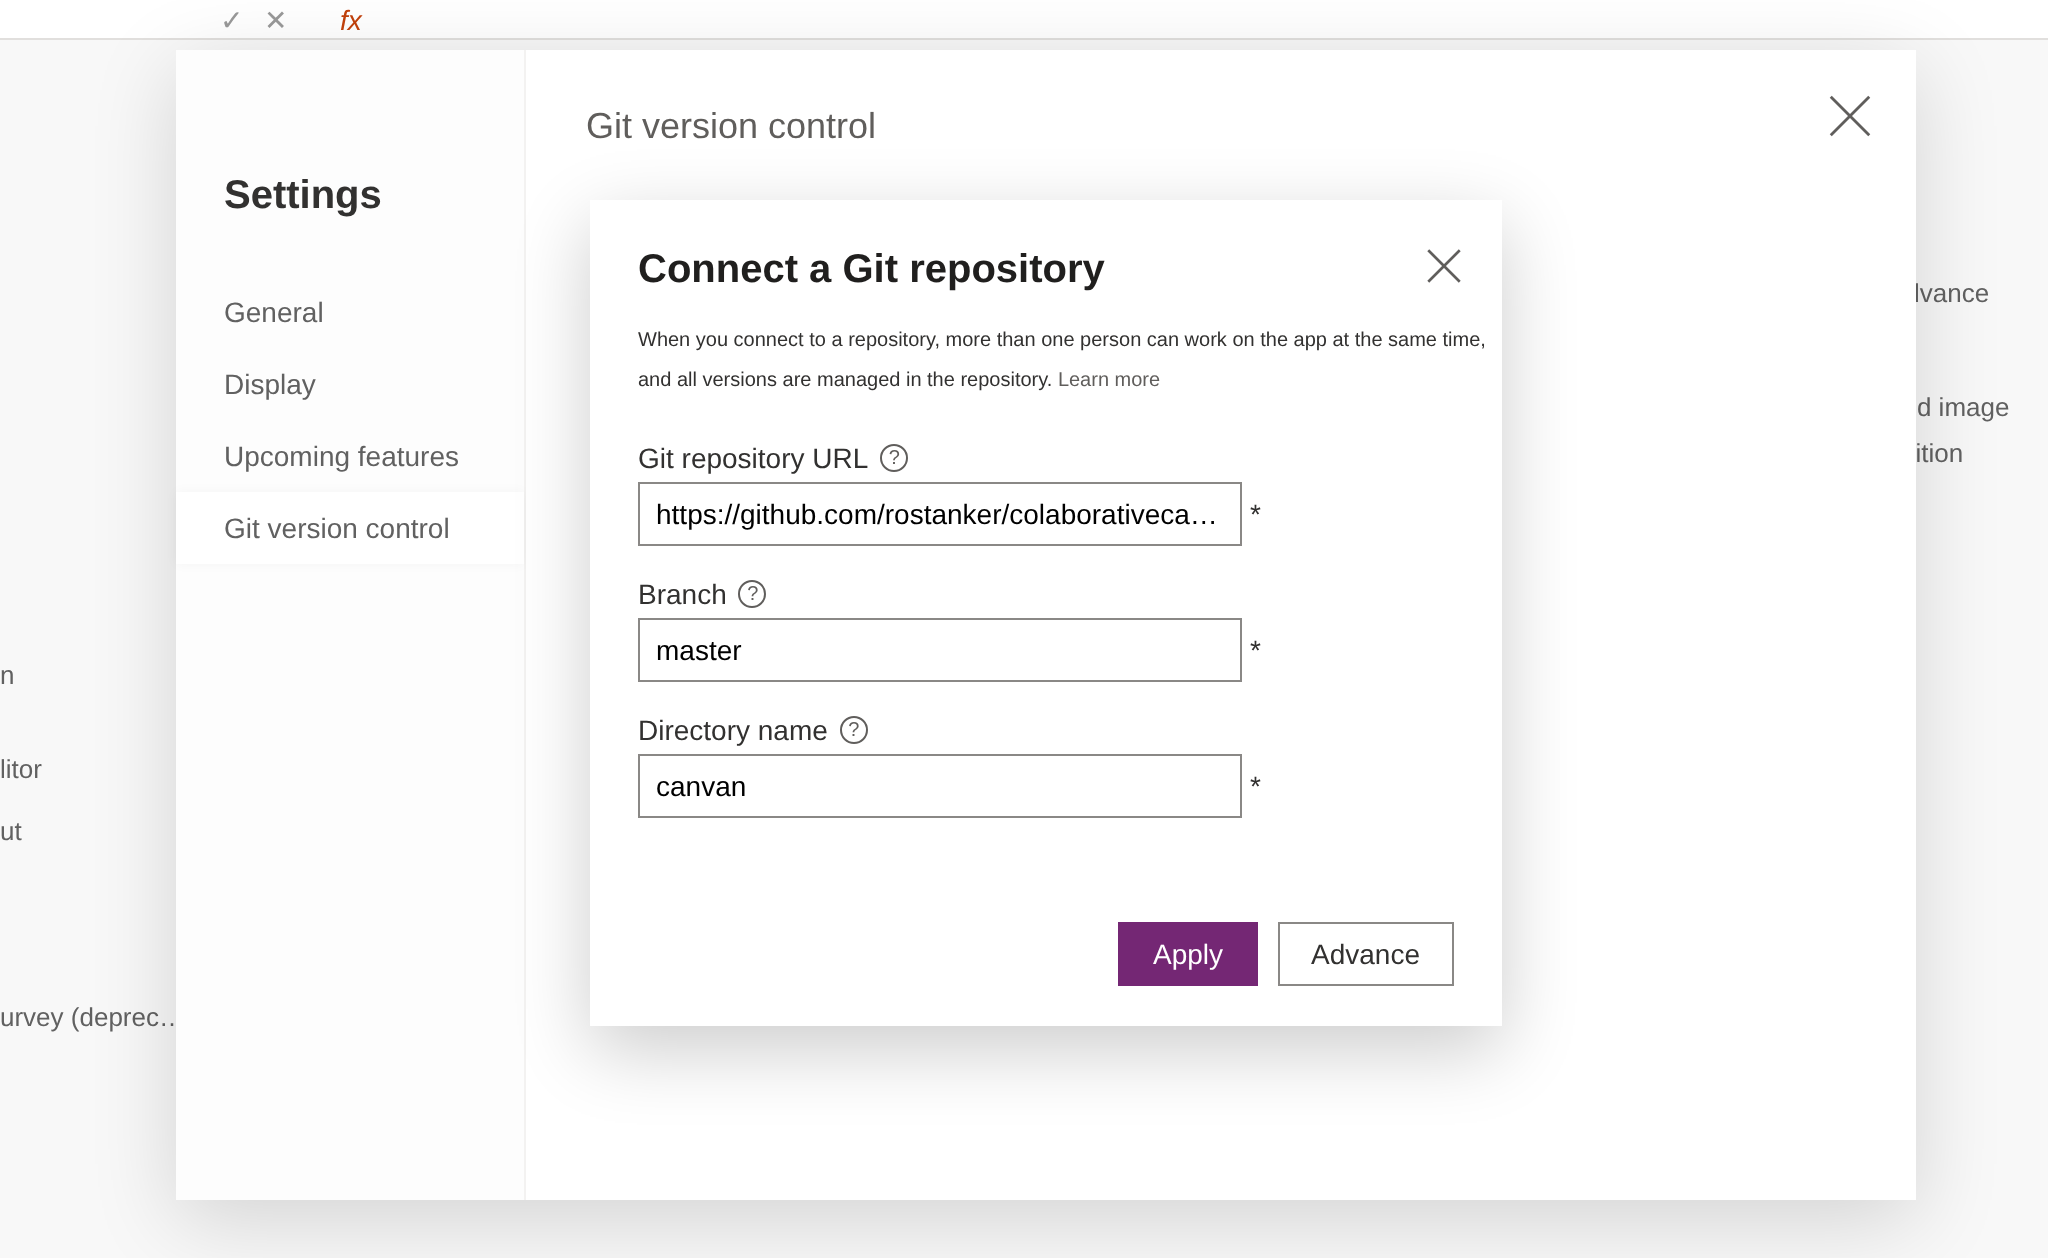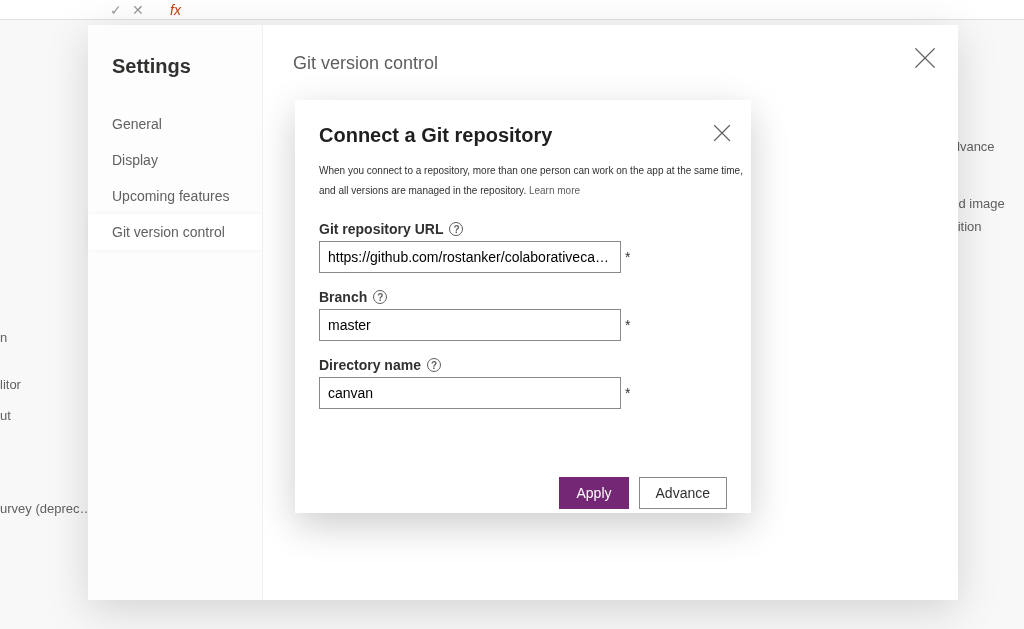--- a/index.html
+++ b/index.html
@@ -46,21 +46,21 @@
     box-shadow: 0 10px 40px rgba(0,0,0,0.15);
     display: flex;
   }
   .settings-sidebar {
     width: 175px;
     padding: 30px 0 0 24px;
     border-right: 1px solid #f3f2f1;
     background:#fdfdfd;
   }
   .settings-title {
-    font-size: 20px; font-weight: 600; color: #323130; margin-bottom: 28px;
+    font-size: 20px; font-weight: 600; color: #323130; margin-bottom: 28px; margin-top: 32px;
   }
   .settings-item {
     font-size: 14px; color: #616161;
     padding: 10px 0 10px 0;
     cursor: pointer;
   }
   .settings-item.active {
     background: #fff;
     margin-left: -24px; padding-left: 24px;
     font-weight: 400;
@@ -93,21 +93,21 @@
   }
   .dialog-close {
     position: absolute; top: 24px; right: 20px;
     width: 18px; height: 18px; cursor: pointer; color:#605e5c;
   }
   .dialog-desc {
     font-size: 10px; color: #323130; line-height: 20px; margin-bottom: 20px;
   }
   .dialog-desc a { color: #605e5c; text-decoration: none; }
   .field-label {
-    font-size: 14px; font-weight: 700; color: #323130;
+    font-size: 14px; font-weight: 400; color: #323130;
     display: flex; align-items: center; gap: 6px;
     margin-bottom: 4px;
     text-align: center;
   }
   .info-circle {
     display: inline-flex; align-items: center; justify-content: center;
     width: 14px; height: 14px; border: 1px solid #605e5c; border-radius: 50%;
     font-size: 10px; color: #605e5c;
   }
   .field-row { display: flex; align-items: center; margin-bottom: 16px; }
@@ -115,21 +115,21 @@
     width: 302px; height: 32px;
     border: 1px solid #8a8886;
     padding: 0 8px;
     font-size: 14px; font-family: inherit;
     outline: none;
     text-overflow: ellipsis;
   }
   .text-input.wide { width: 302px; }
   .asterisk { color: #323130; margin-left: 4px; }
   .dialog-actions {
-    position: absolute; bottom: 4px; right: 24px;
+    position: absolute; bottom: 20px; right: 24px;
     display: flex; gap: 10px;
   }
   .btn {
     height: 32px; min-width: 66px; padding: 0 16px;
     font-size: 14px; font-family: inherit;
     border: 1px solid #8a8886;
     background: #fff; color: #323130;
     cursor: pointer;
   }
   .btn.primary {

